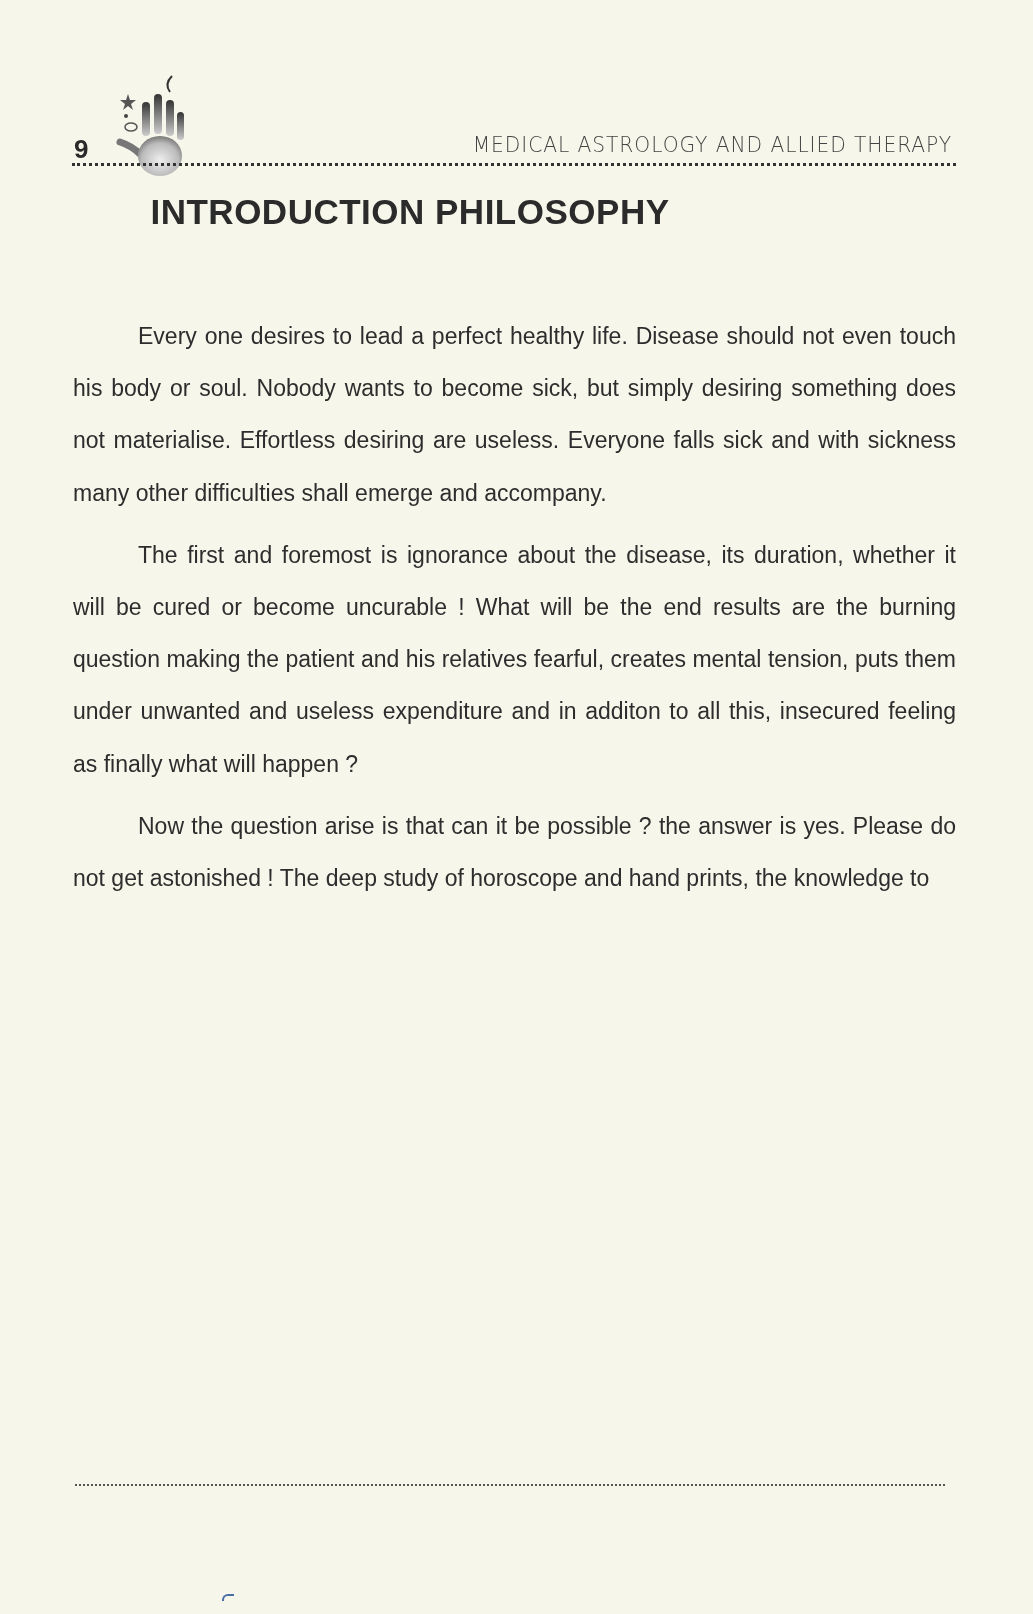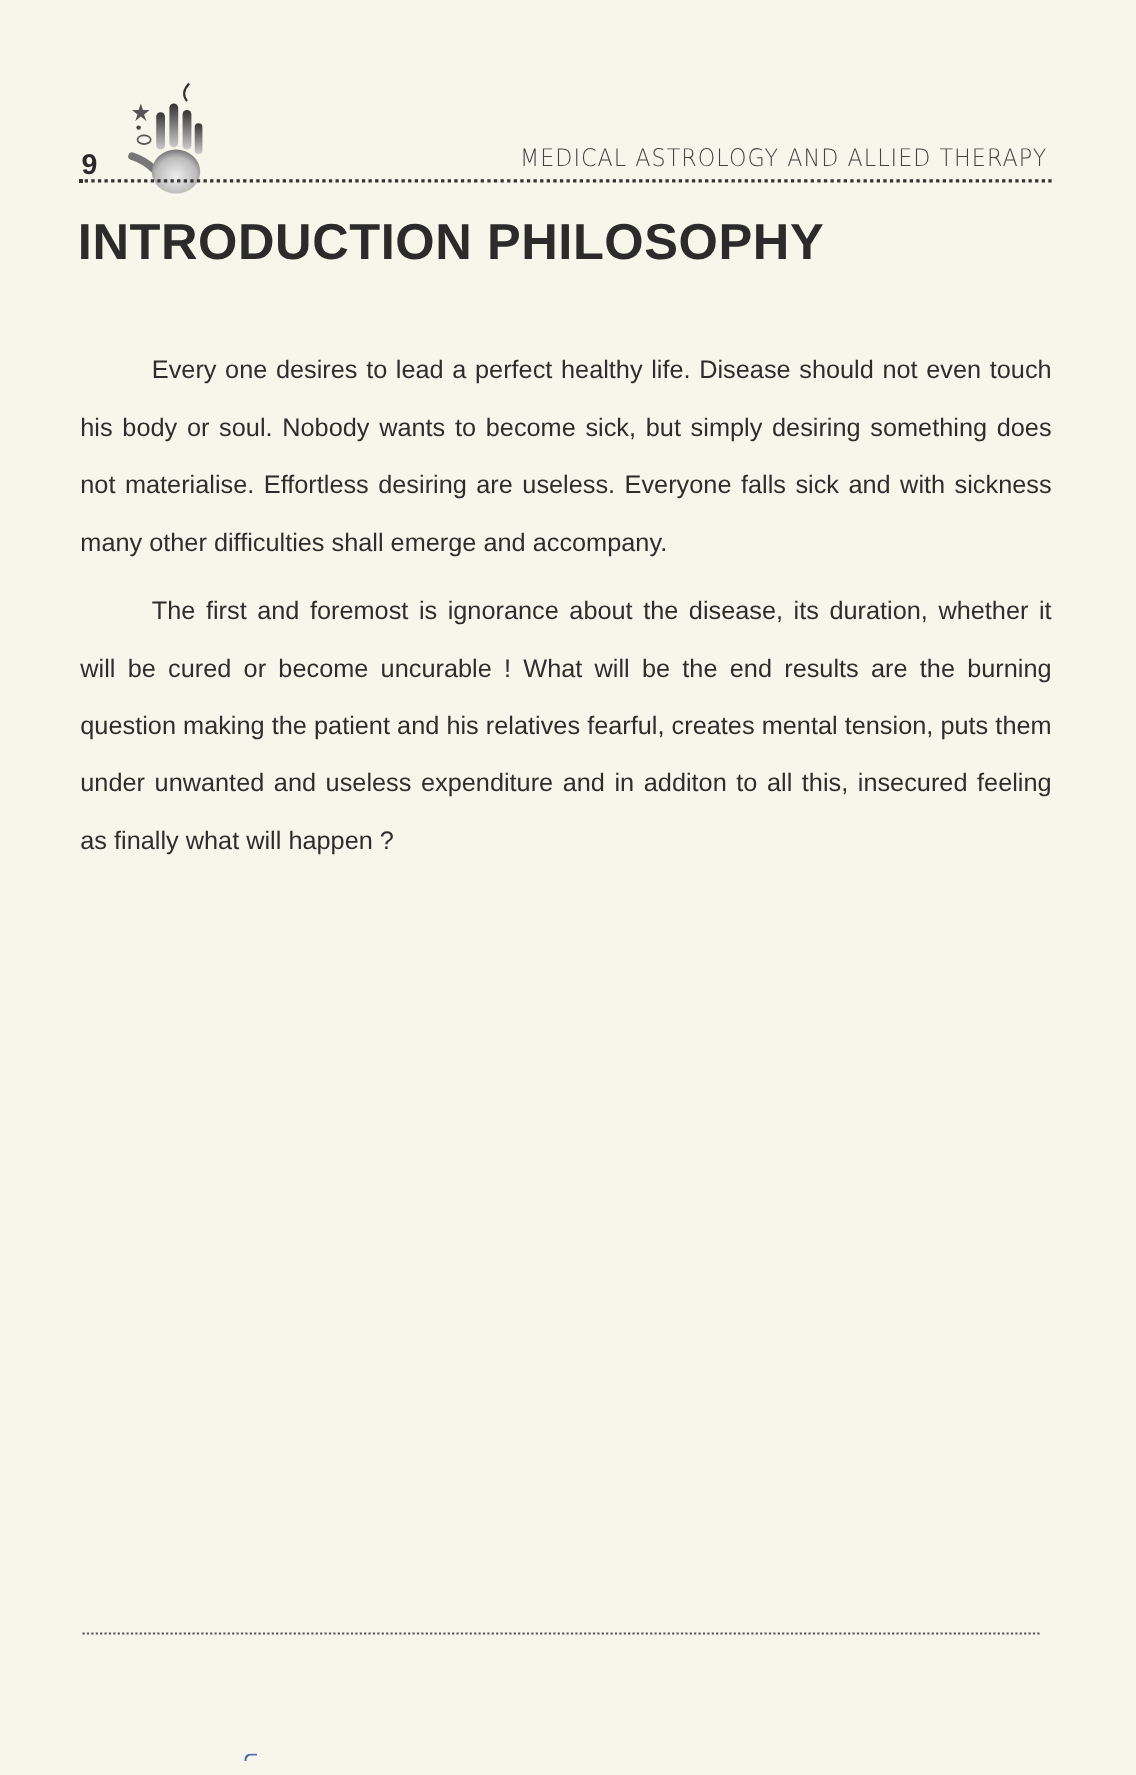--- a/index.html
+++ b/index.html
@@ -26,21 +26,21 @@
       font-size: 22px; letter-spacing: 1px; color: #444;
       transform: scaleX(0.92); transform-origin: right center;
       font-weight: 300;
     }
     .header-rule {
       position: absolute; left: 0; top: 93px; width: 884px; height: 0;
       border-top: 3px dotted #333;
     }
     .chapter-title {
       position: absolute; left: 0; width: 820px; top: 192px;
-      text-align: center; font-size: 46px; font-weight: bold;
+      text-align: center; font-size: 35px; font-weight: bold;
       color: #2b2b2b; letter-spacing: 0.5px;
     }
     .body-text {
       position: absolute; left: 73px; top: 310px; width: 883px;
       font-size: 23px; line-height: 52.2px;
       text-align: justify; color: #2d2d2d;
     }
     .body-text p { margin: 0 0 10px 0; text-indent: 65px; }
     .footer-rule {
       position: absolute; left: 75px; top: 1484px; width: 870px; height: 0;
@@ -84,16 +84,17 @@
   </div>
   <span class="running-title">MEDICAL ASTROLOGY AND ALLIED THERAPY</span>
   <div class="header-rule"></div>
 </div>
 
 <h1 class="chapter-title" style="margin:0;">INTRODUCTION PHILOSOPHY</h1>
 
 <div class="body-text">
   <p>Every one desires to lead a perfect healthy life. Disease should not even touch his body or soul. Nobody wants to become sick, but simply desiring something does not materialise. Effortless desiring are useless. Everyone falls sick and with sickness many other difficulties shall emerge and accompany.</p>
   <p>The first and foremost is ignorance about the disease, its duration, whether it will be cured or become uncurable ! What will be the end results are the burning question making the patient and his relatives fearful, creates mental tension, puts them under unwanted and useless expenditure and in additon to all this, insecured feeling as finally what will happen ?</p>
+  <p>Now the question arise is that can it be possible ? the answer is yes. Please do not get astonished ! The deep study of horoscope and hand prints, the knowledge to</p>
 </div>
 
 <div class="footer-rule"></div>
 <div class="speck"></div>
 
 </body></html>

